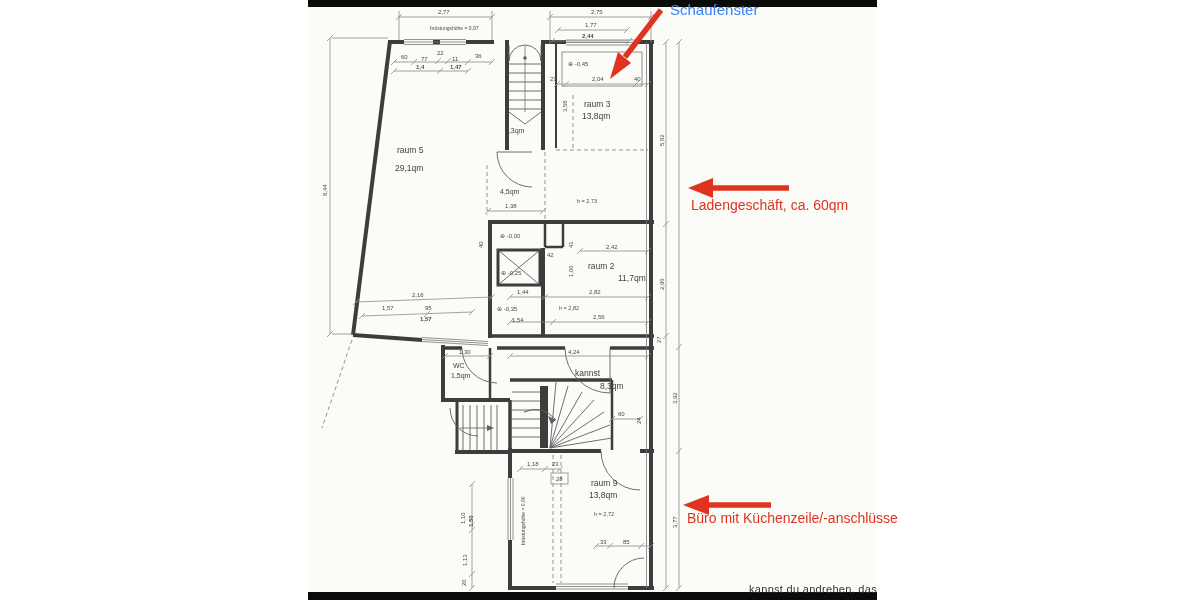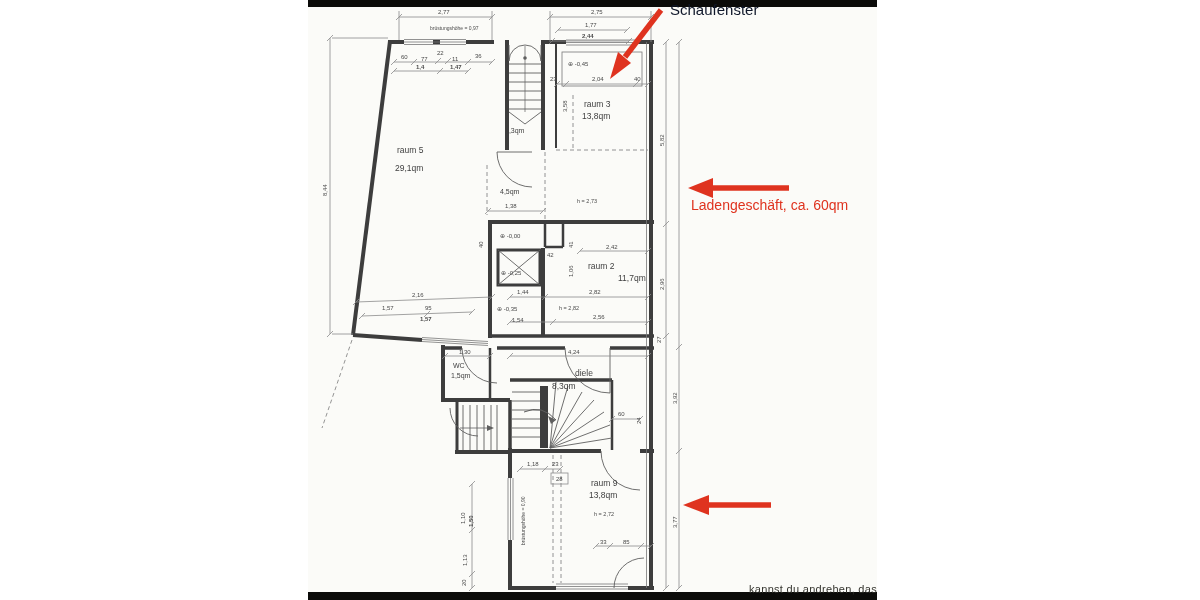--- a/index.html
+++ b/index.html
@@ -132,35 +132,36 @@
     <g fill="none">
       <path stroke-width="5.5" d="M661,10 L625,57" stroke="#df331f"></path>
       <polygon points="610,79 631,63 618,52" fill="#df331f"></polygon>
       <path stroke-width="5.5" d="M711,188 H789" stroke="#df331f"></path>
       <polygon points="688,188 713,178 713,198" fill="#df331f"></polygon>
       <path stroke-width="5.5" d="M707,505 H771" stroke="#df331f"></path>
       <polygon points="683,505 709,495 709,515" fill="#df331f"></polygon>
     </g>
   </svg>
 
-  <span id="ann-schaufenster" class="ann" style="left: 670px; top: 1px; color: #0f172a;">Schaufenster</span>
+  <span id="ann-schaufenster" class="ann" style="left: 670px; top: 1px; color: #3b82f6;">Schaufenster</span>
   <span class="ann" style="left: 691px; top: 197px; color: rgb(223, 51, 31);">Ladengeschäft, ca. 60qm</span>
+  <span class="ann" style="left: 687px; top: 510px; color: rgb(223, 51, 31);">Büro mit Küchenzeile/-anschlüsse</span>
 
   <span class="t room" style="left:397px;top:146px">raum 5</span>
   <span class="t room" style="left:395px;top:164px">29,1qm</span>
   <span class="t room" style="left:584px;top:100px">raum 3</span>
   <span class="t room" style="left:582px;top:112px">13,8qm</span>
   <span class="t room" style="left:588px;top:262px">raum 2</span>
   <span class="t room" style="left:618px;top:274px">11,7qm</span>
   <span class="t room" style="left:591px;top:479px">raum 9</span>
   <span class="t room" style="left:589px;top:491px">13,8qm</span>
   <span class="t room" style="left:453px;top:362px;font-size:7px">WC</span>
   <span class="t room" style="left:451px;top:372px;font-size:7px">1,5qm</span>
-  <span class="t room" style="left:575px;top:369px">diele</span>
-  <span class="t room" style="left:552px;top:382px">8,3qm</span>
+  <span class="t room" style="left:575px;top:369px">kannst</span>
+  <span class="t room" style="left:600px;top:382px">8,3qm</span>
   <span class="t room" style="left:505px;top:127px;font-size:7px">1,3qm</span>
   <span class="t room" style="left:500px;top:188px;font-size:7px">4,5qm</span>
 
   <span class="t h" style="left:577px;top:199px">h = 2,73</span>
   <span class="t h" style="left:559px;top:306px">h = 2,82</span>
   <span class="t h" style="left:594px;top:512px">h = 2,72</span>
 
   <span class="t sm" style="left:430px;top:26px">brüstungshöhe = 0,97</span>
   <span class="t sm rot" style="left:521px;top:545px">brüstungshöhe = 0,90</span>
 

